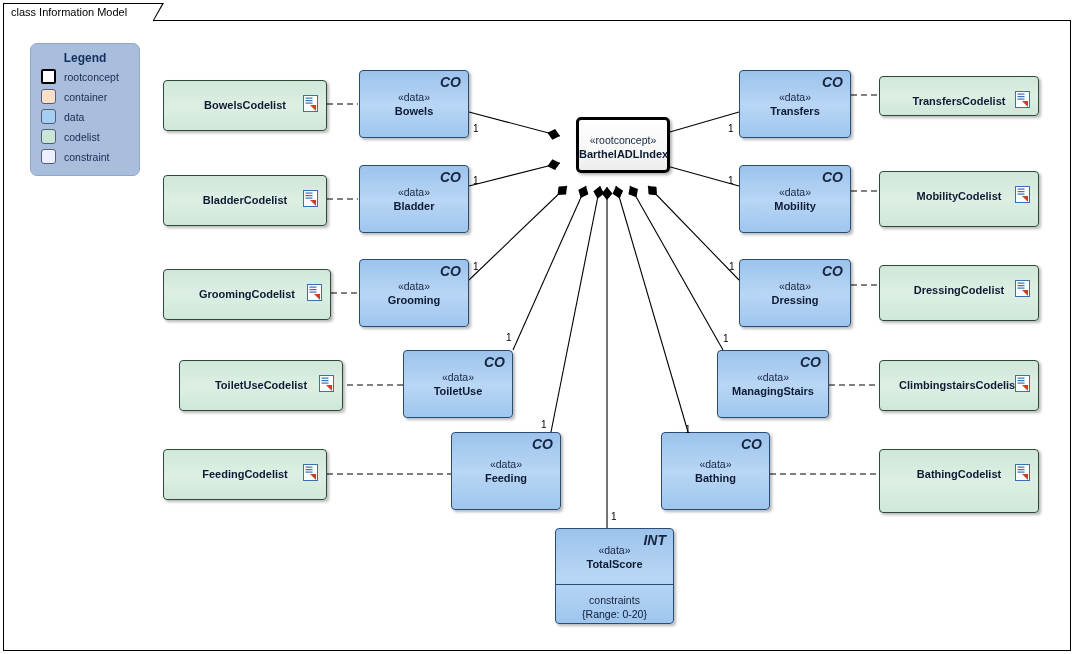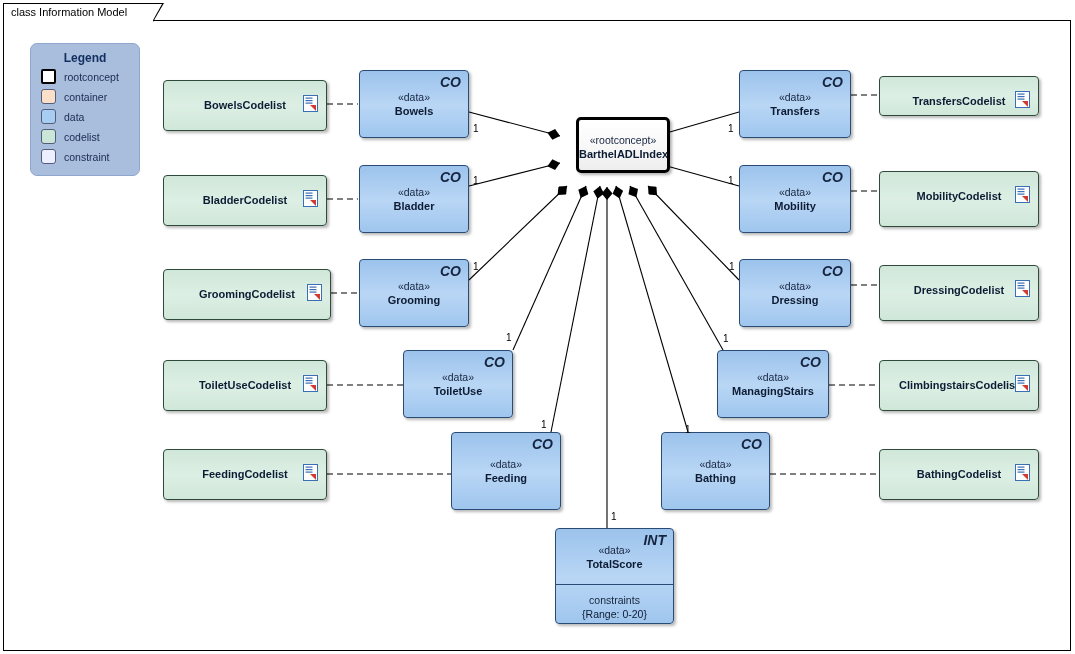--- a/index.html
+++ b/index.html
@@ -415,21 +415,21 @@
     <div class="nm">BladderCodelist</div>
     <svg class="doc-icon" viewBox="0 0 15 17">
       <rect x="0.5" y="0.5" width="14" height="16" fill="#fff" stroke="#3a6fb5"></rect>
       <rect x="2.5" y="2.5" width="7" height="1.2" fill="#3a6fb5"></rect>
       <rect x="2.5" y="5" width="7" height="1.2" fill="#3a6fb5"></rect>
       <rect x="2.5" y="7.5" width="7" height="1.2" fill="#3a6fb5"></rect>
       <path d="M7,10 L13,10 L13,16 Z" fill="#d13b2e"></path>
     </svg>
   </div>
 
-  <div class="node codelist" style="left:163px; top:360px; width:164px; height:51px;">
+  <div class="node codelist" style="left:179px; top:360px; width:164px; height:51px;">
     <div class="nm">ToiletUseCodelist</div>
     <svg class="doc-icon" viewBox="0 0 15 17">
       <rect x="0.5" y="0.5" width="14" height="16" fill="#fff" stroke="#3a6fb5"></rect>
       <rect x="2.5" y="2.5" width="7" height="1.2" fill="#3a6fb5"></rect>
       <rect x="2.5" y="5" width="7" height="1.2" fill="#3a6fb5"></rect>
       <rect x="2.5" y="7.5" width="7" height="1.2" fill="#3a6fb5"></rect>
       <path d="M7,10 L13,10 L13,16 Z" fill="#d13b2e"></path>
     </svg>
   </div>
 
@@ -481,21 +481,21 @@
     <div class="nm">ClimbingstairsCodelist</div>
     <svg class="doc-icon" viewBox="0 0 15 17">
       <rect x="0.5" y="0.5" width="14" height="16" fill="#fff" stroke="#3a6fb5"></rect>
       <rect x="2.5" y="2.5" width="7" height="1.2" fill="#3a6fb5"></rect>
       <rect x="2.5" y="5" width="7" height="1.2" fill="#3a6fb5"></rect>
       <rect x="2.5" y="7.5" width="7" height="1.2" fill="#3a6fb5"></rect>
       <path d="M7,10 L13,10 L13,16 Z" fill="#d13b2e"></path>
     </svg>
   </div>
 
-  <div class="node codelist" style="left:879px; top:449px; width:160px; height:51px;">
+  <div class="node codelist" style="left:879px; top:449px; width:160px; height:64px;">
     <div class="nm">BathingCodelist</div>
     <svg class="doc-icon" viewBox="0 0 15 17">
       <rect x="0.5" y="0.5" width="14" height="16" fill="#fff" stroke="#3a6fb5"></rect>
       <rect x="2.5" y="2.5" width="7" height="1.2" fill="#3a6fb5"></rect>
       <rect x="2.5" y="5" width="7" height="1.2" fill="#3a6fb5"></rect>
       <rect x="2.5" y="7.5" width="7" height="1.2" fill="#3a6fb5"></rect>
       <path d="M7,10 L13,10 L13,16 Z" fill="#d13b2e"></path>
     </svg>
   </div>
 

